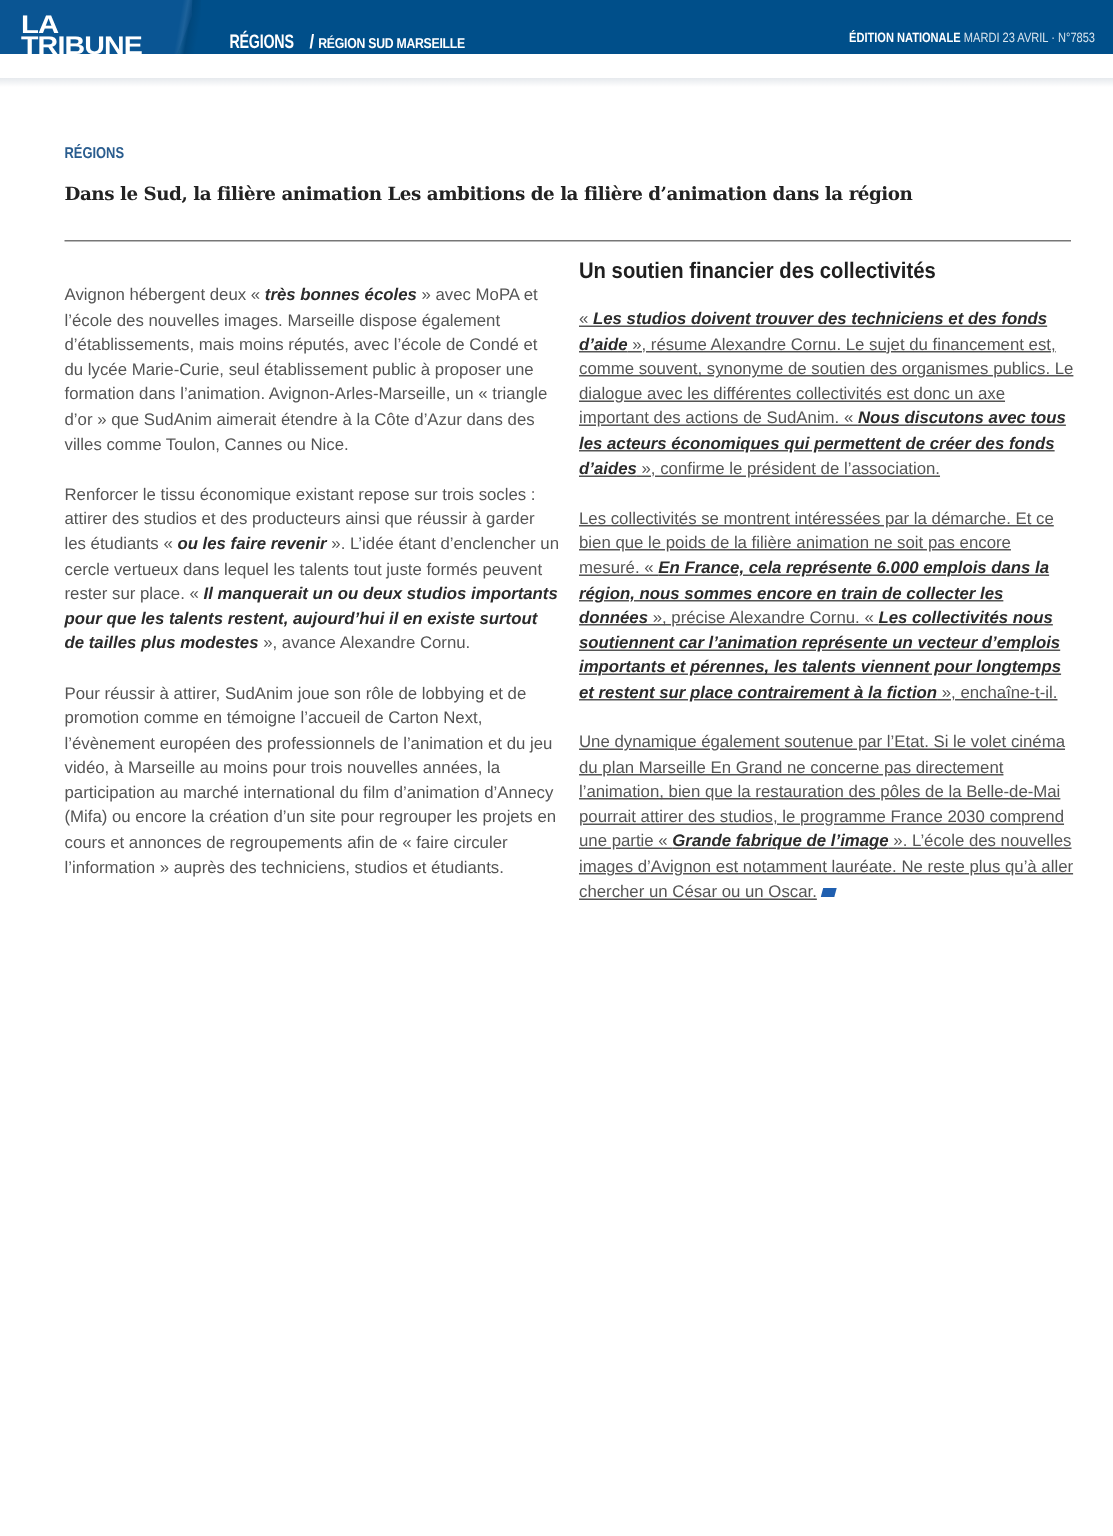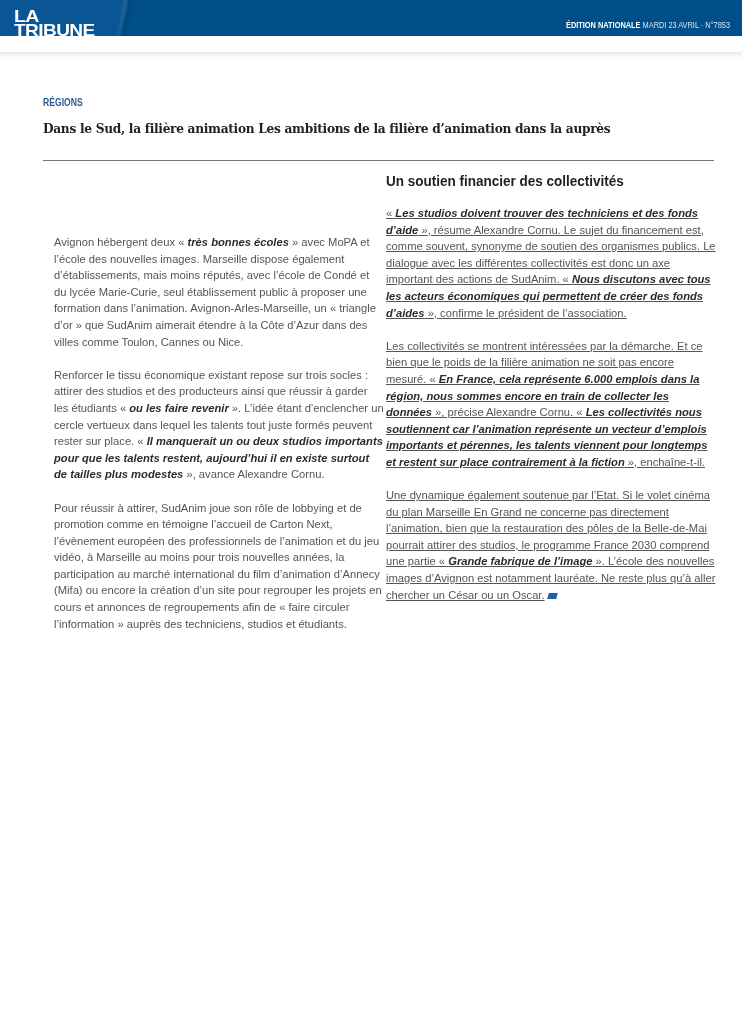--- a/index.html
+++ b/index.html
@@ -60,21 +60,21 @@
     position: absolute; left: 43px; top: 122px; width: 700px;
     font-family: "DejaVu Serif", serif; font-size: 12.2px; color: #222222;
     font-weight: bold; letter-spacing: -0.3px; white-space: nowrap;
   }
   .rule {
     position: absolute; left: 43px; top: 160px; width: 671px; height: 1px;
     background: #777777;
   }
 
   .col { position: absolute; top: 189px; width: 330px; font-size: 11.2px; line-height: 16.6px; color: #555555; }
-  .col.left { left: 54px; margin-top: 45px; }
+  .col.left { left: 43px; }
   .col.right { left: 386px; top: 171px; }
   .col p { margin-bottom: 16.6px; text-align: left; }
   .col em { font-style: italic; font-weight: bold; color: #2b2b2b; }
   .subhead {
     font-size: 15px; font-weight: bold; color: #1f1f1f; line-height: 20px;
     margin-bottom: 14px; transform: scaleX(0.9); transform-origin: left; white-space: nowrap;
   }
   .right-body { margin-top: 4px; text-decoration: underline; }
   .end-mark {
     display: inline-block; width: 9px; height: 6px; background: #1f5fb0;
@@ -84,29 +84,34 @@
 </head>
 <body>
 
 <div class="header">
   <div class="logo-panel"></div>
   <div class="diag"></div>
   <div class="logo">
     <span class="l1">LA</span>
     <span class="l2">TRIBUNE</span>
   </div>
+  <div class="breadcrumb">
+    <span class="breadcrumb-wrap">
+      <span class="main">RÉGIONS</span><span class="sep"> / </span><span class="sub">RÉGION SUD MARSEILLE</span>
+    </span>
+  </div>
   <div class="edition">
     <span class="strong">ÉDITION NATIONALE</span>
     <span class="light">MARDI 23 AVRIL · N°7853</span>
   </div>
 </div>
 <div class="header-shadow"></div>
 
 <div class="kicker">RÉGIONS</div>
-<h1 class="title">Dans le Sud, la filière animation Les ambitions de la filière d’animation dans la auprès</h1>
+<h1 class="title">Dans le Sud, la filière animation Les ambitions de la filière d’animation dans la région</h1>
 <div class="rule"></div>
 
 <div class="col left">
   <p><span>Avignon hébergent deux « </span><em>très bonnes écoles</em><span> » avec MoPA et l’école des nouvelles images. Marseille dispose également d’établissements, mais moins réputés, avec l’école de Condé et du lycée Marie-Curie, seul établissement public à proposer une formation dans l’animation. Avignon-Arles-Marseille, un « triangle d’or » que SudAnim aimerait étendre à la Côte d’Azur dans des villes comme Toulon, Cannes ou Nice.</span></p>
   <p><span>Renforcer le tissu économique existant repose sur trois socles : attirer des studios et des producteurs ainsi que réussir à garder les étudiants « </span><em>ou les faire revenir</em><span> ». L’idée étant d’enclencher un cercle vertueux dans lequel les talents tout juste formés peuvent rester sur place. « </span><em>Il manquerait un ou deux studios importants pour que les talents restent, aujourd’hui il en existe surtout de tailles plus modestes</em><span> », avance Alexandre Cornu.</span></p>
   <p><span>Pour réussir à attirer, SudAnim joue son rôle de lobbying et de promotion comme en témoigne l’accueil de Carton Next, l’évènement européen des professionnels de l’animation et du jeu vidéo, à Marseille au moins pour trois nouvelles années, la participation au marché international du film d’animation d’Annecy (Mifa) ou encore la création d’un site pour regrouper les projets en cours et annonces de regroupements afin de « faire circuler l’information » auprès des techniciens, studios et étudiants.</span></p>
 </div>
 
 <div class="col right">
   <h2 class="subhead">Un soutien financier des collectivités</h2>

